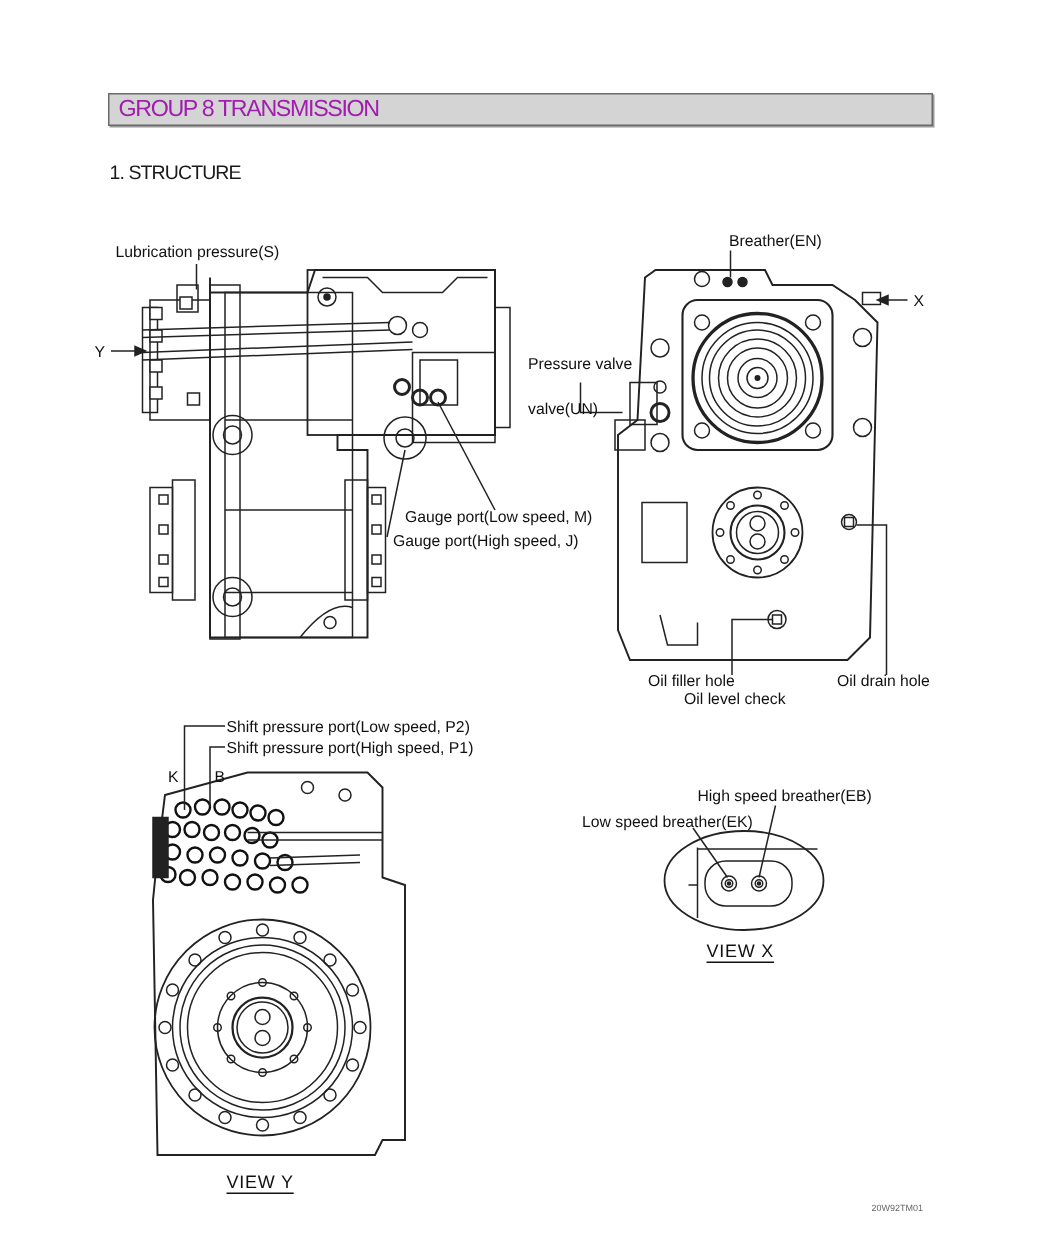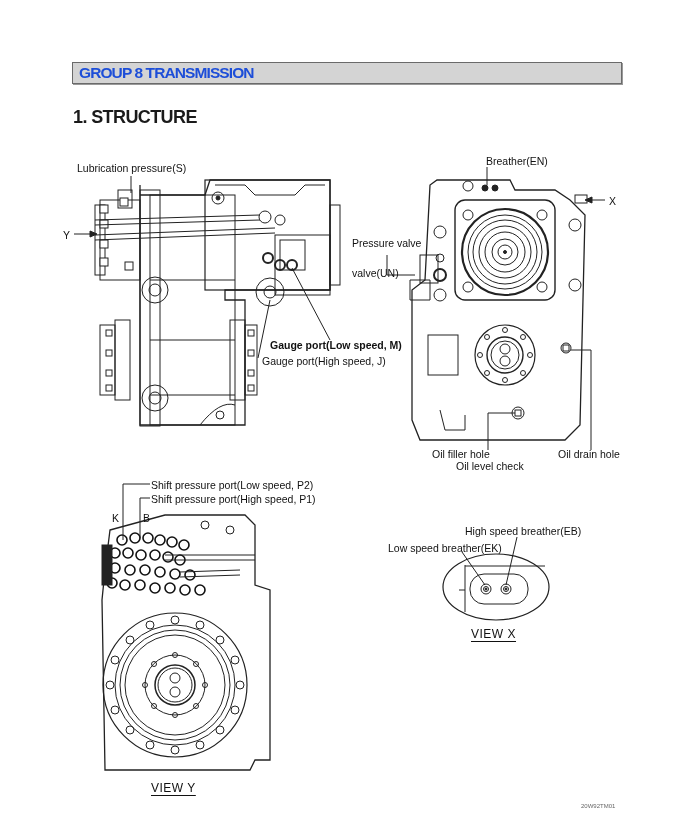--- a/index.html
+++ b/index.html
@@ -1,22 +1,22 @@
 <!DOCTYPE html>
 <html><head>
 <meta charset="utf-8">
 <style>
   html, body { margin:0; padding:0; background:#ffffff; }
   body { width:694px; height:836px; position:relative; overflow:hidden;
          font-family:"Liberation Sans", sans-serif; color:#111; }
   .group-header { position:absolute; left:72px; top:62px; width:548px; height:20px;
     background:#d4d4d4; border:1px solid #6a6a6a; box-shadow:1px 1px 0 #999; }
-  .group-header span { position:absolute; left:6px; top:1px; font-size:15.5px; font-weight:bold;
-    letter-spacing:-0.9px; color:#1d4ed8; }
-  .section-title { position:absolute; left:73px; top:107px; font-size:18px; font-weight:bold;
+  .group-header span { position:absolute; left:6px; top:1px; font-size:15.5px; font-weight:normal;
+    letter-spacing:-0.9px; color:#a21caf; }
+  .section-title { position:absolute; left:73px; top:107px; font-size:13px; font-weight:normal;
     letter-spacing:-0.6px; color:#1a1a1a; }
   .lbl { position:absolute; font-size:10.5px; color:#111; white-space:nowrap; line-height:12px; }
   .view-lbl { position:absolute; font-size:12px; color:#111; text-decoration:underline;
     text-underline-offset:3px; letter-spacing:0.5px; }
   .code { position:absolute; font-size:6px; color:#666; }
   svg { position:absolute; left:0; top:0; }
 </style>
 </head>
 <body>
 
@@ -258,21 +258,21 @@
     <circle cx="506" cy="589" r="5"></circle>
       <circle cx="506" cy="589" r="2.5"></circle>
       <circle cx="506" cy="589" r="1" fill="#222"></circle>
   </g>
   <line x1="462" y1="552" x2="485" y2="585"></line>
   <line x1="517" y1="537" x2="506" y2="585"></line>
 </svg>
 
 <div class="lbl" style="left:77px;top:162px;">Lubrication pressure(S)</div>
 <div class="lbl" style="left:63px;top:229px;">Y</div>
-<div class="lbl" style="left:270px;top:339px;font-weight:bold;">Gauge port(Low speed, M)</div>
+<div class="lbl" style="left:270px;top:339px;">Gauge port(Low speed, M)</div>
 <div class="lbl" style="left:262px;top:355px;">Gauge port(High speed, J)</div>
 
 <div class="lbl" style="left:454px;top:155px;padding-left:32px;">Breather(EN)</div>
 <div class="lbl" style="left:609px;top:195px;">X</div>
 <div class="lbl" style="left:352px;top:237px;">Pressure valve</div>
 <div class="lbl" style="left:352px;top:249px;margin-top:18px;">valve(UN)</div>
 <div class="lbl" style="left:432px;top:448px;">Oil filler hole</div>
 <div class="lbl" style="left:456px;top:460px;text-align:center;">Oil level check</div>
 <div class="lbl" style="left:558px;top:448px;">Oil drain hole</div>
 

